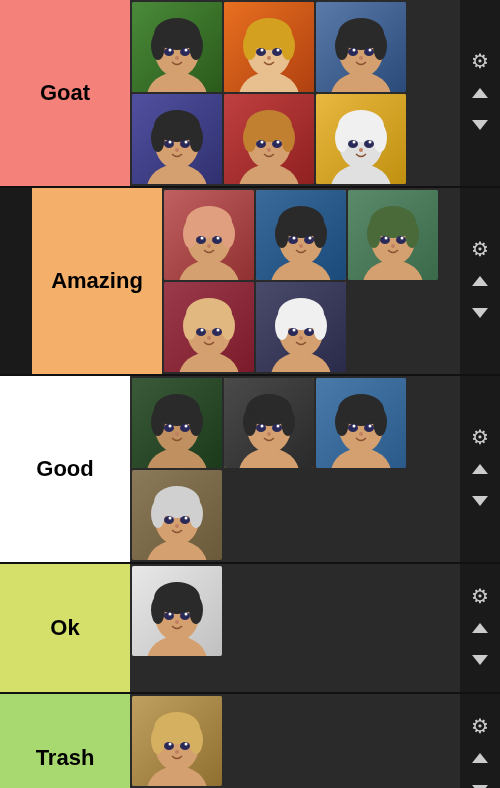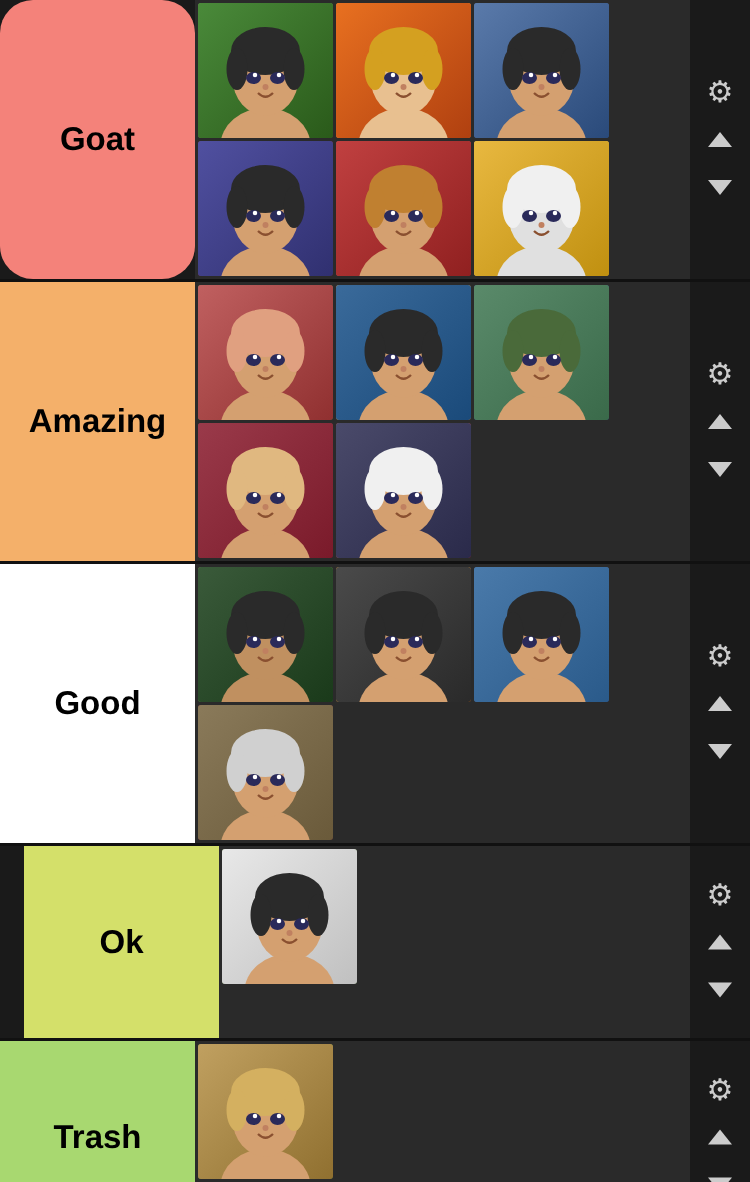--- a/index.html
+++ b/index.html
@@ -87,24 +87,24 @@
       border: none;
       cursor: pointer;
       display: flex;
       align-items: center;
       justify-content: center;
       color: #ccc;
       font-size: 18px;
     }
 
     
-    .tier-goat .tier-label { background: #f4827a; border-radius: 22px; }
+    .tier-goat .tier-label { background: #f4827a; }
     .tier-amazing .tier-label { background: #f4b06a; }
     .tier-good .tier-label { background: #d4c46a; }
-    .tier-ok .tier-label { background: #d4e06a; margin-left: 16px; }
+    .tier-ok .tier-label { background: #d4e06a; }
     .tier-trash .tier-label { background: #a8d870; }
 
     
     .char-img svg {
       width: 100%;
       height: 100%;
     }
   </style>
 </head>
 <body>
@@ -260,21 +260,21 @@
           </svg>
         </button>
         <button class="ctrl-btn">
           <svg width="18" height="14" viewBox="0 0 18 14">
             <polygon points="9,12 17,2 1,2" fill="#ccc"></polygon>
           </svg>
         </button>
       </div>
     </div>
     <div class="tier-row tier-amazing">
-      <div class="tier-label" style="background: rgb(244, 176, 106);">Amazing</div>
+      <div class="tier-label" style="background: rgb(244, 176, 106); margin-left: 32px;">Amazing</div>
       <div class="tier-images">
         <div class="char-img char-1" title="Shirou">
           <svg viewBox="0 0 90 90">
             <defs>
               <linearGradient id="bg-7" x1="0" y1="0" x2="1" y2="1">
                 <stop offset="0%" stop-color="#c06060"></stop>
                 <stop offset="100%" stop-color="#903030"></stop>
               </linearGradient>
             </defs>
             <rect width="90" height="90" fill="url(#bg-7)"></rect>

